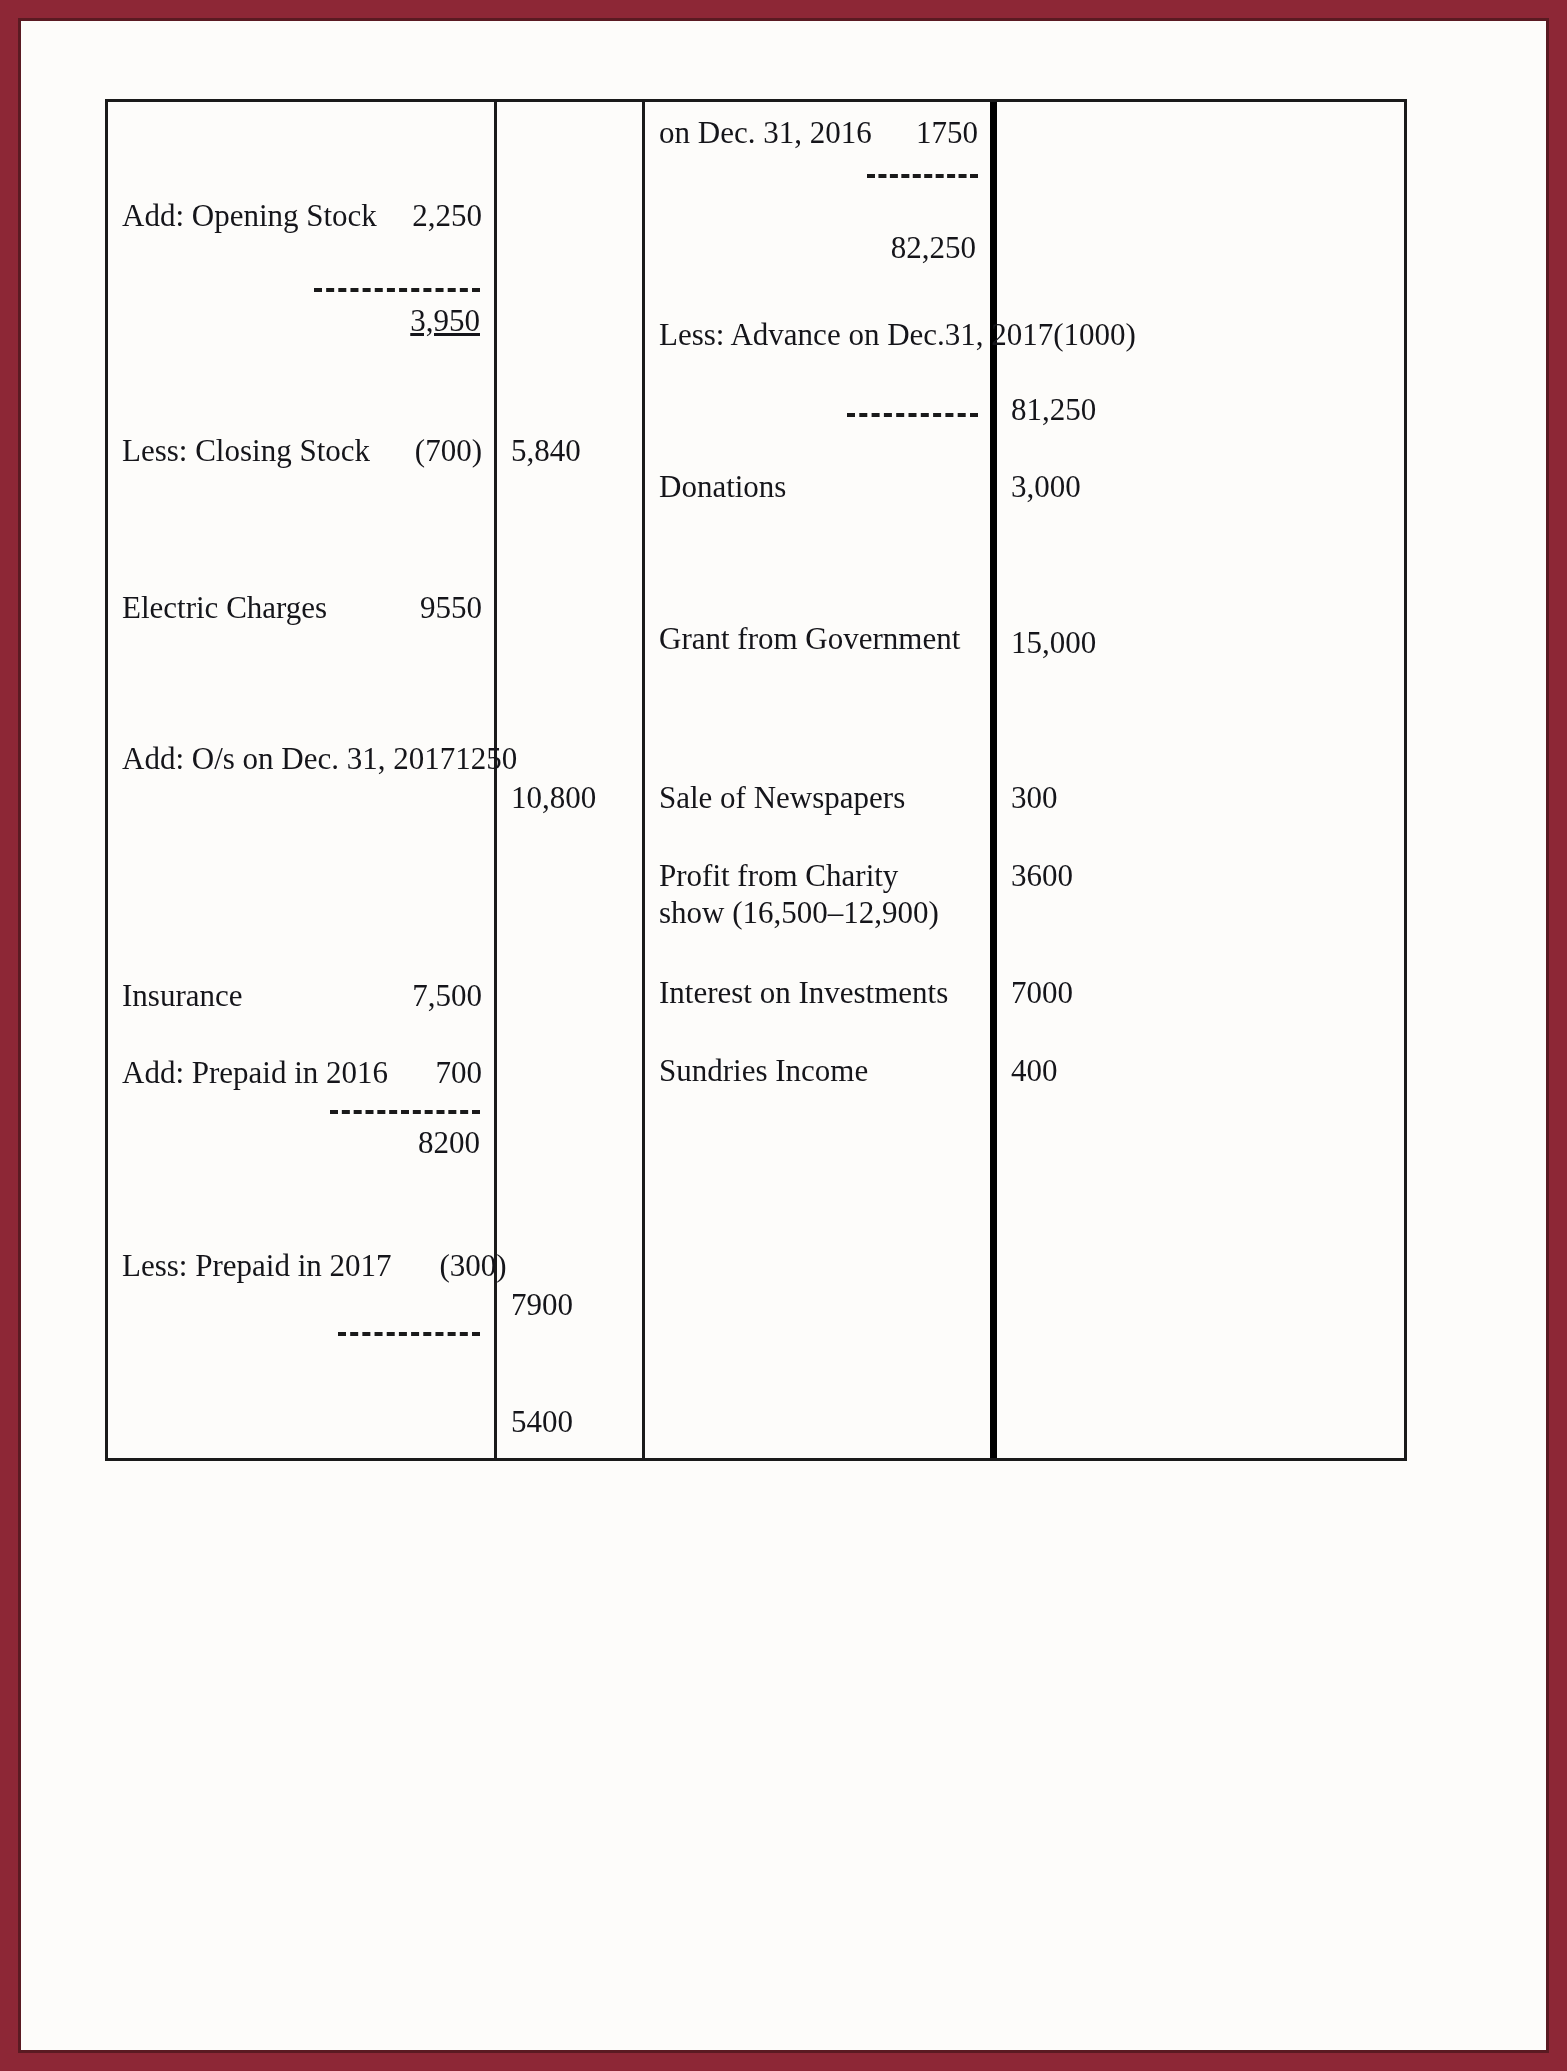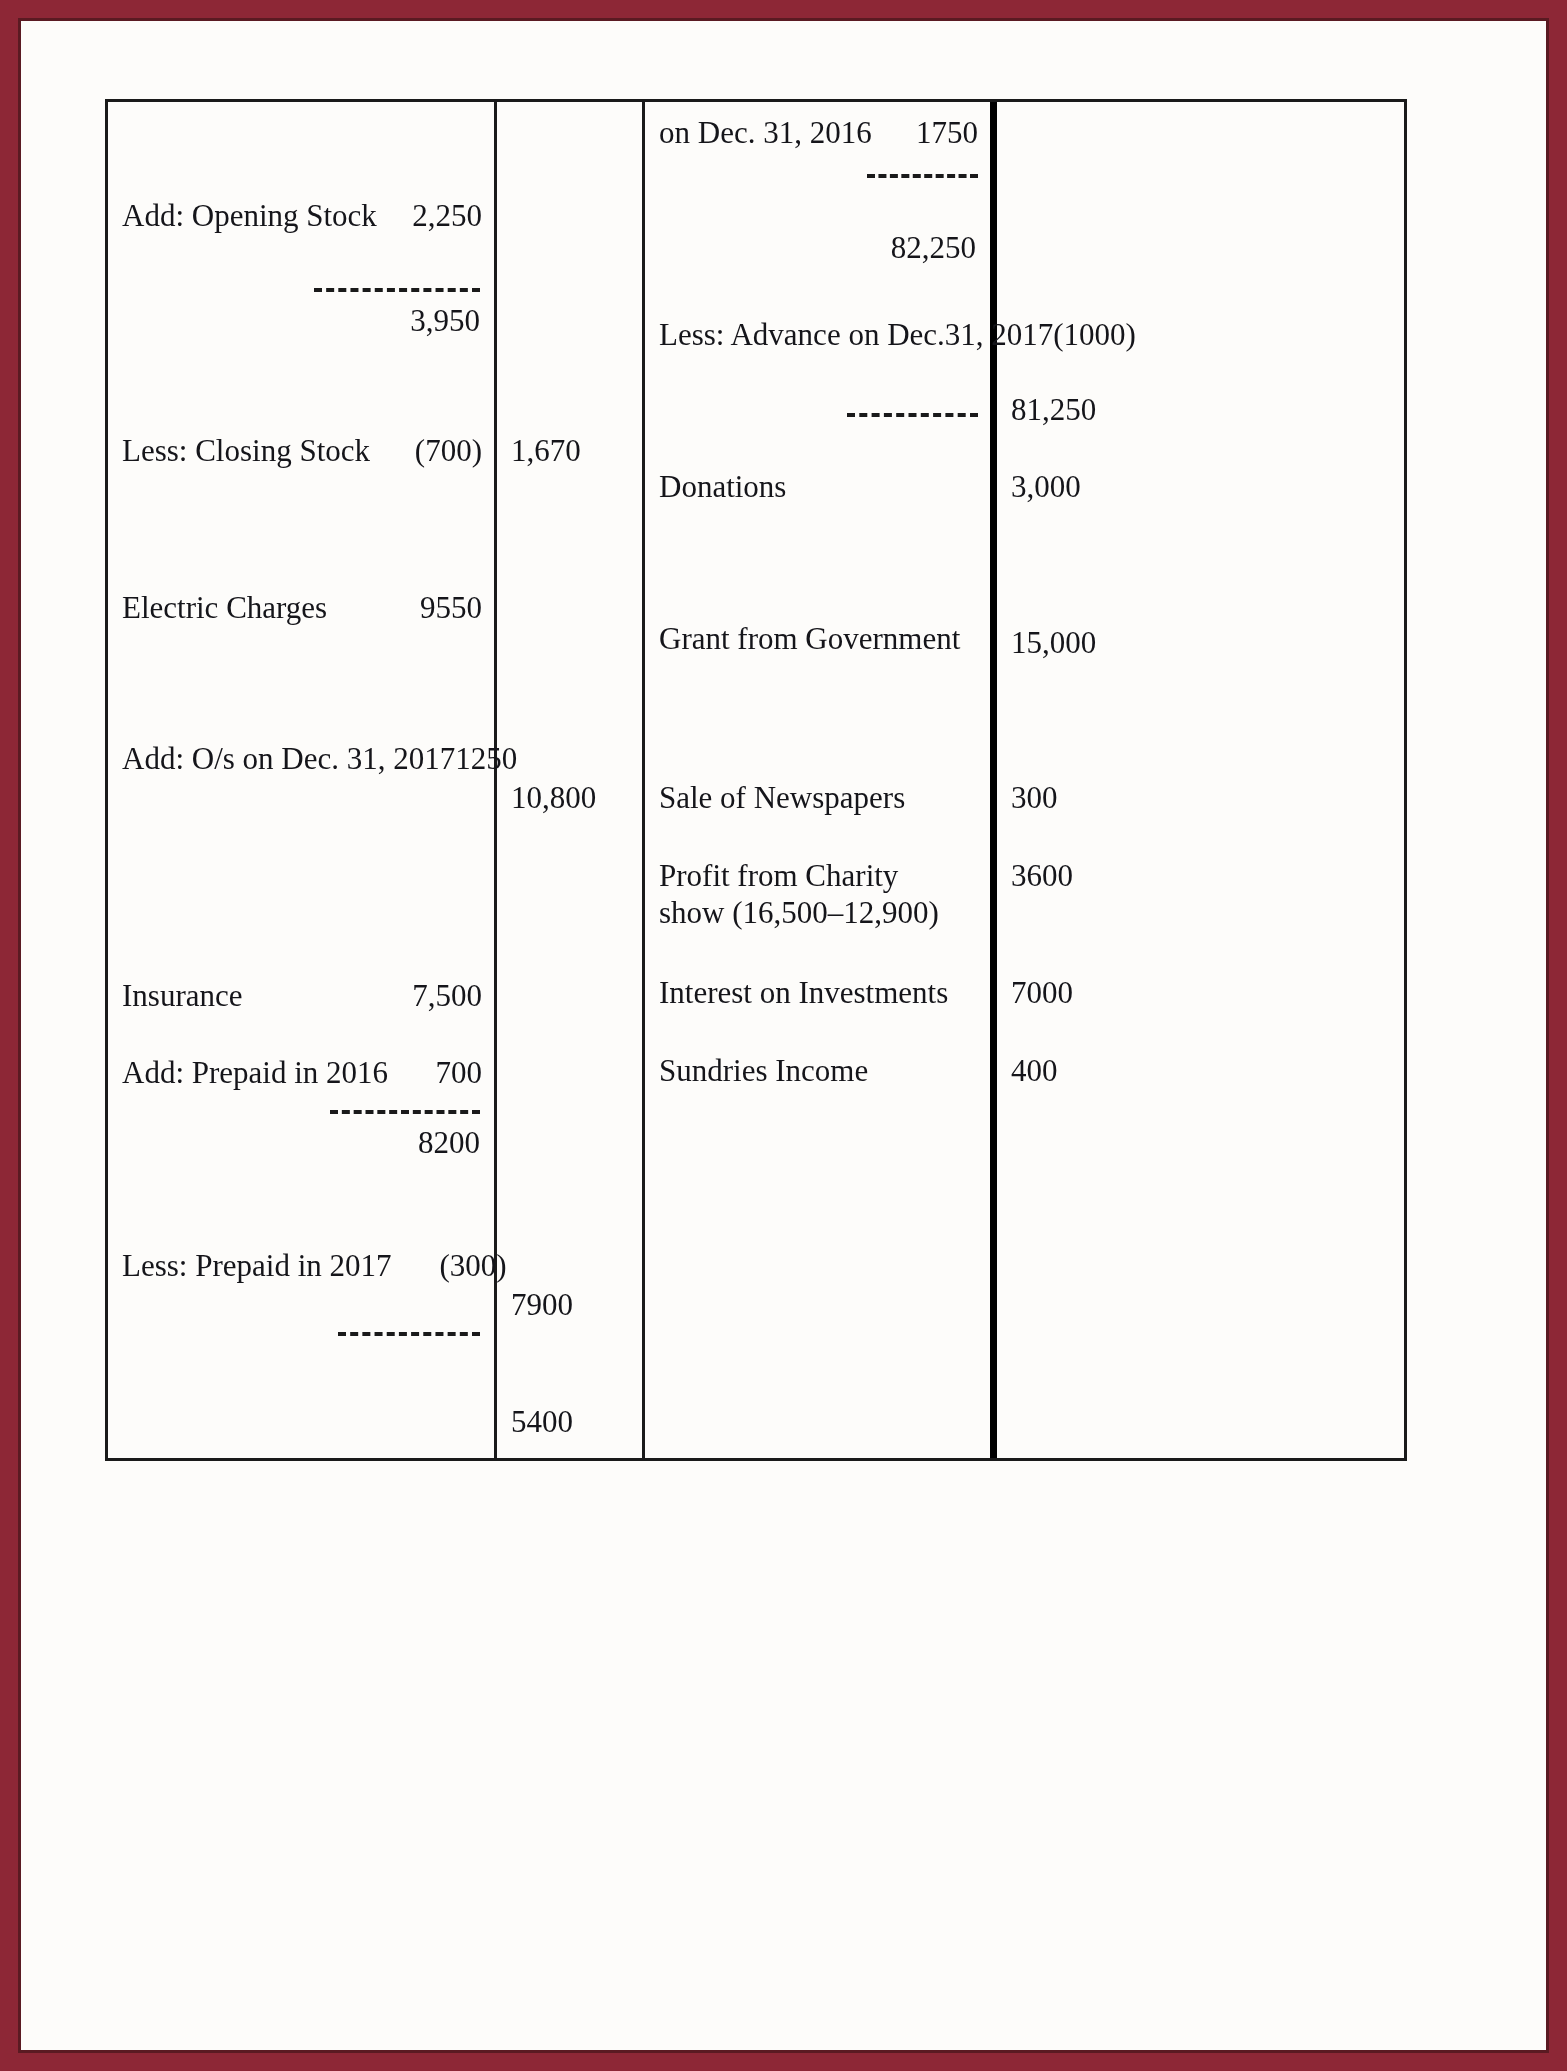--- a/index.html
+++ b/index.html
@@ -88,21 +88,21 @@
     <div class="col col-particulars-left">
 
       <div class="blk" style="top:95px;">
         <div class="r1 tight">
           <span>Add: Opening
 Stock</span>
           <span>2,250</span>
         </div>
       </div>
       <div class="rule" style="top:186px; left:206px; right:14px;"></div>
-      <div class="cell num" style="top:200px;">3,950</div>
+      <div class="cell num" style="top:200px;text-decoration:underline;">3,950</div>
 
       <div class="blk" style="top:330px;">
         <div class="r1 tight">
           <span>Less: Closing
 Stock</span>
           <span>(700)</span>
         </div>
       </div>
 
       <div class="blk" style="top:487px;">
@@ -140,21 +140,21 @@
         <div class="r1 tight">
           <span>Less: Prepaid
 in 2017</span>
           <span style="align-self:flex-end;margin-left:48px;">(300)</span>
         </div>
       </div>
       <div class="rule" style="top:1230px; left:230px; right:14px;"></div>
     </div>
 
     <div class="col col-amount-left">
-      <div class="cell numL" style="top:330px;">1,670</div>
+      <div class="cell numL" style="top:330px;">5,840</div>
       <div class="cell numL" style="top:677px;">10,800</div>
       <div class="cell numL" style="top:1184px;">7900</div>
       <div class="cell numL" style="top:1301px;">5400</div>
     </div>
 
     <div class="col col-particulars-right">
 
       <div class="pairline" style="top:12px;">
         <span class="t">on Dec. 31, 2016</span>
         <span class="v">1750</span>

